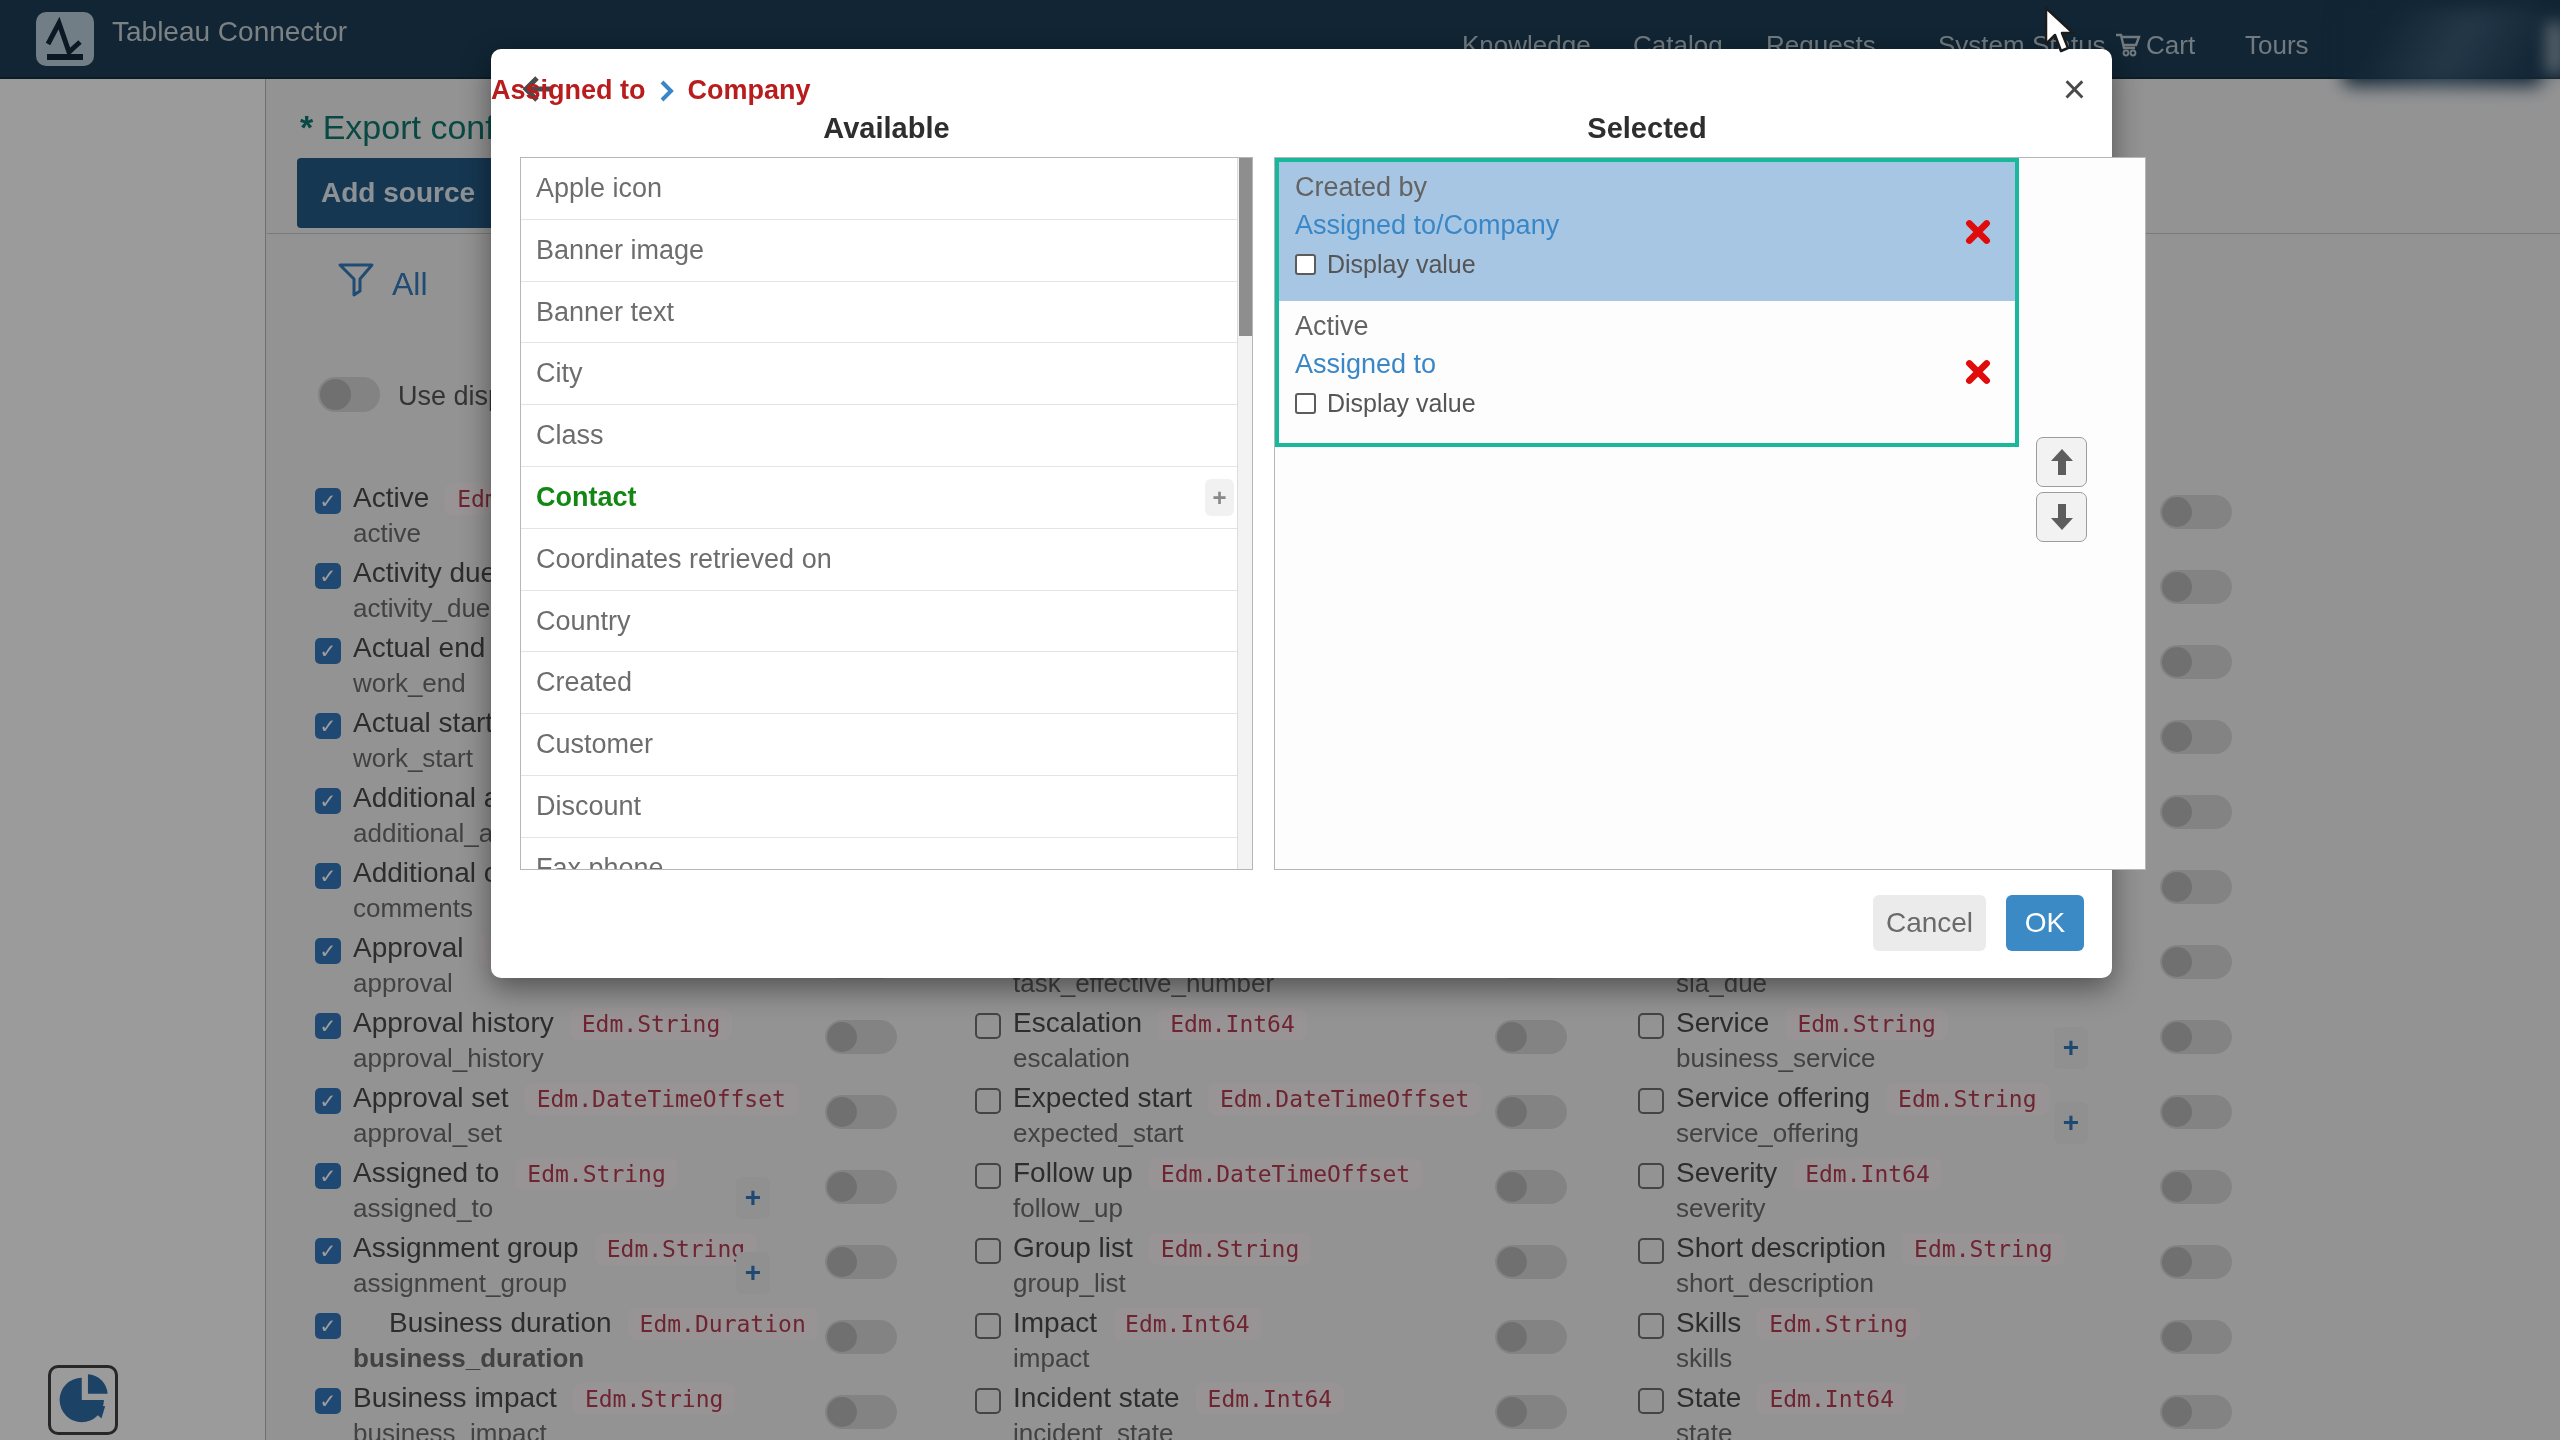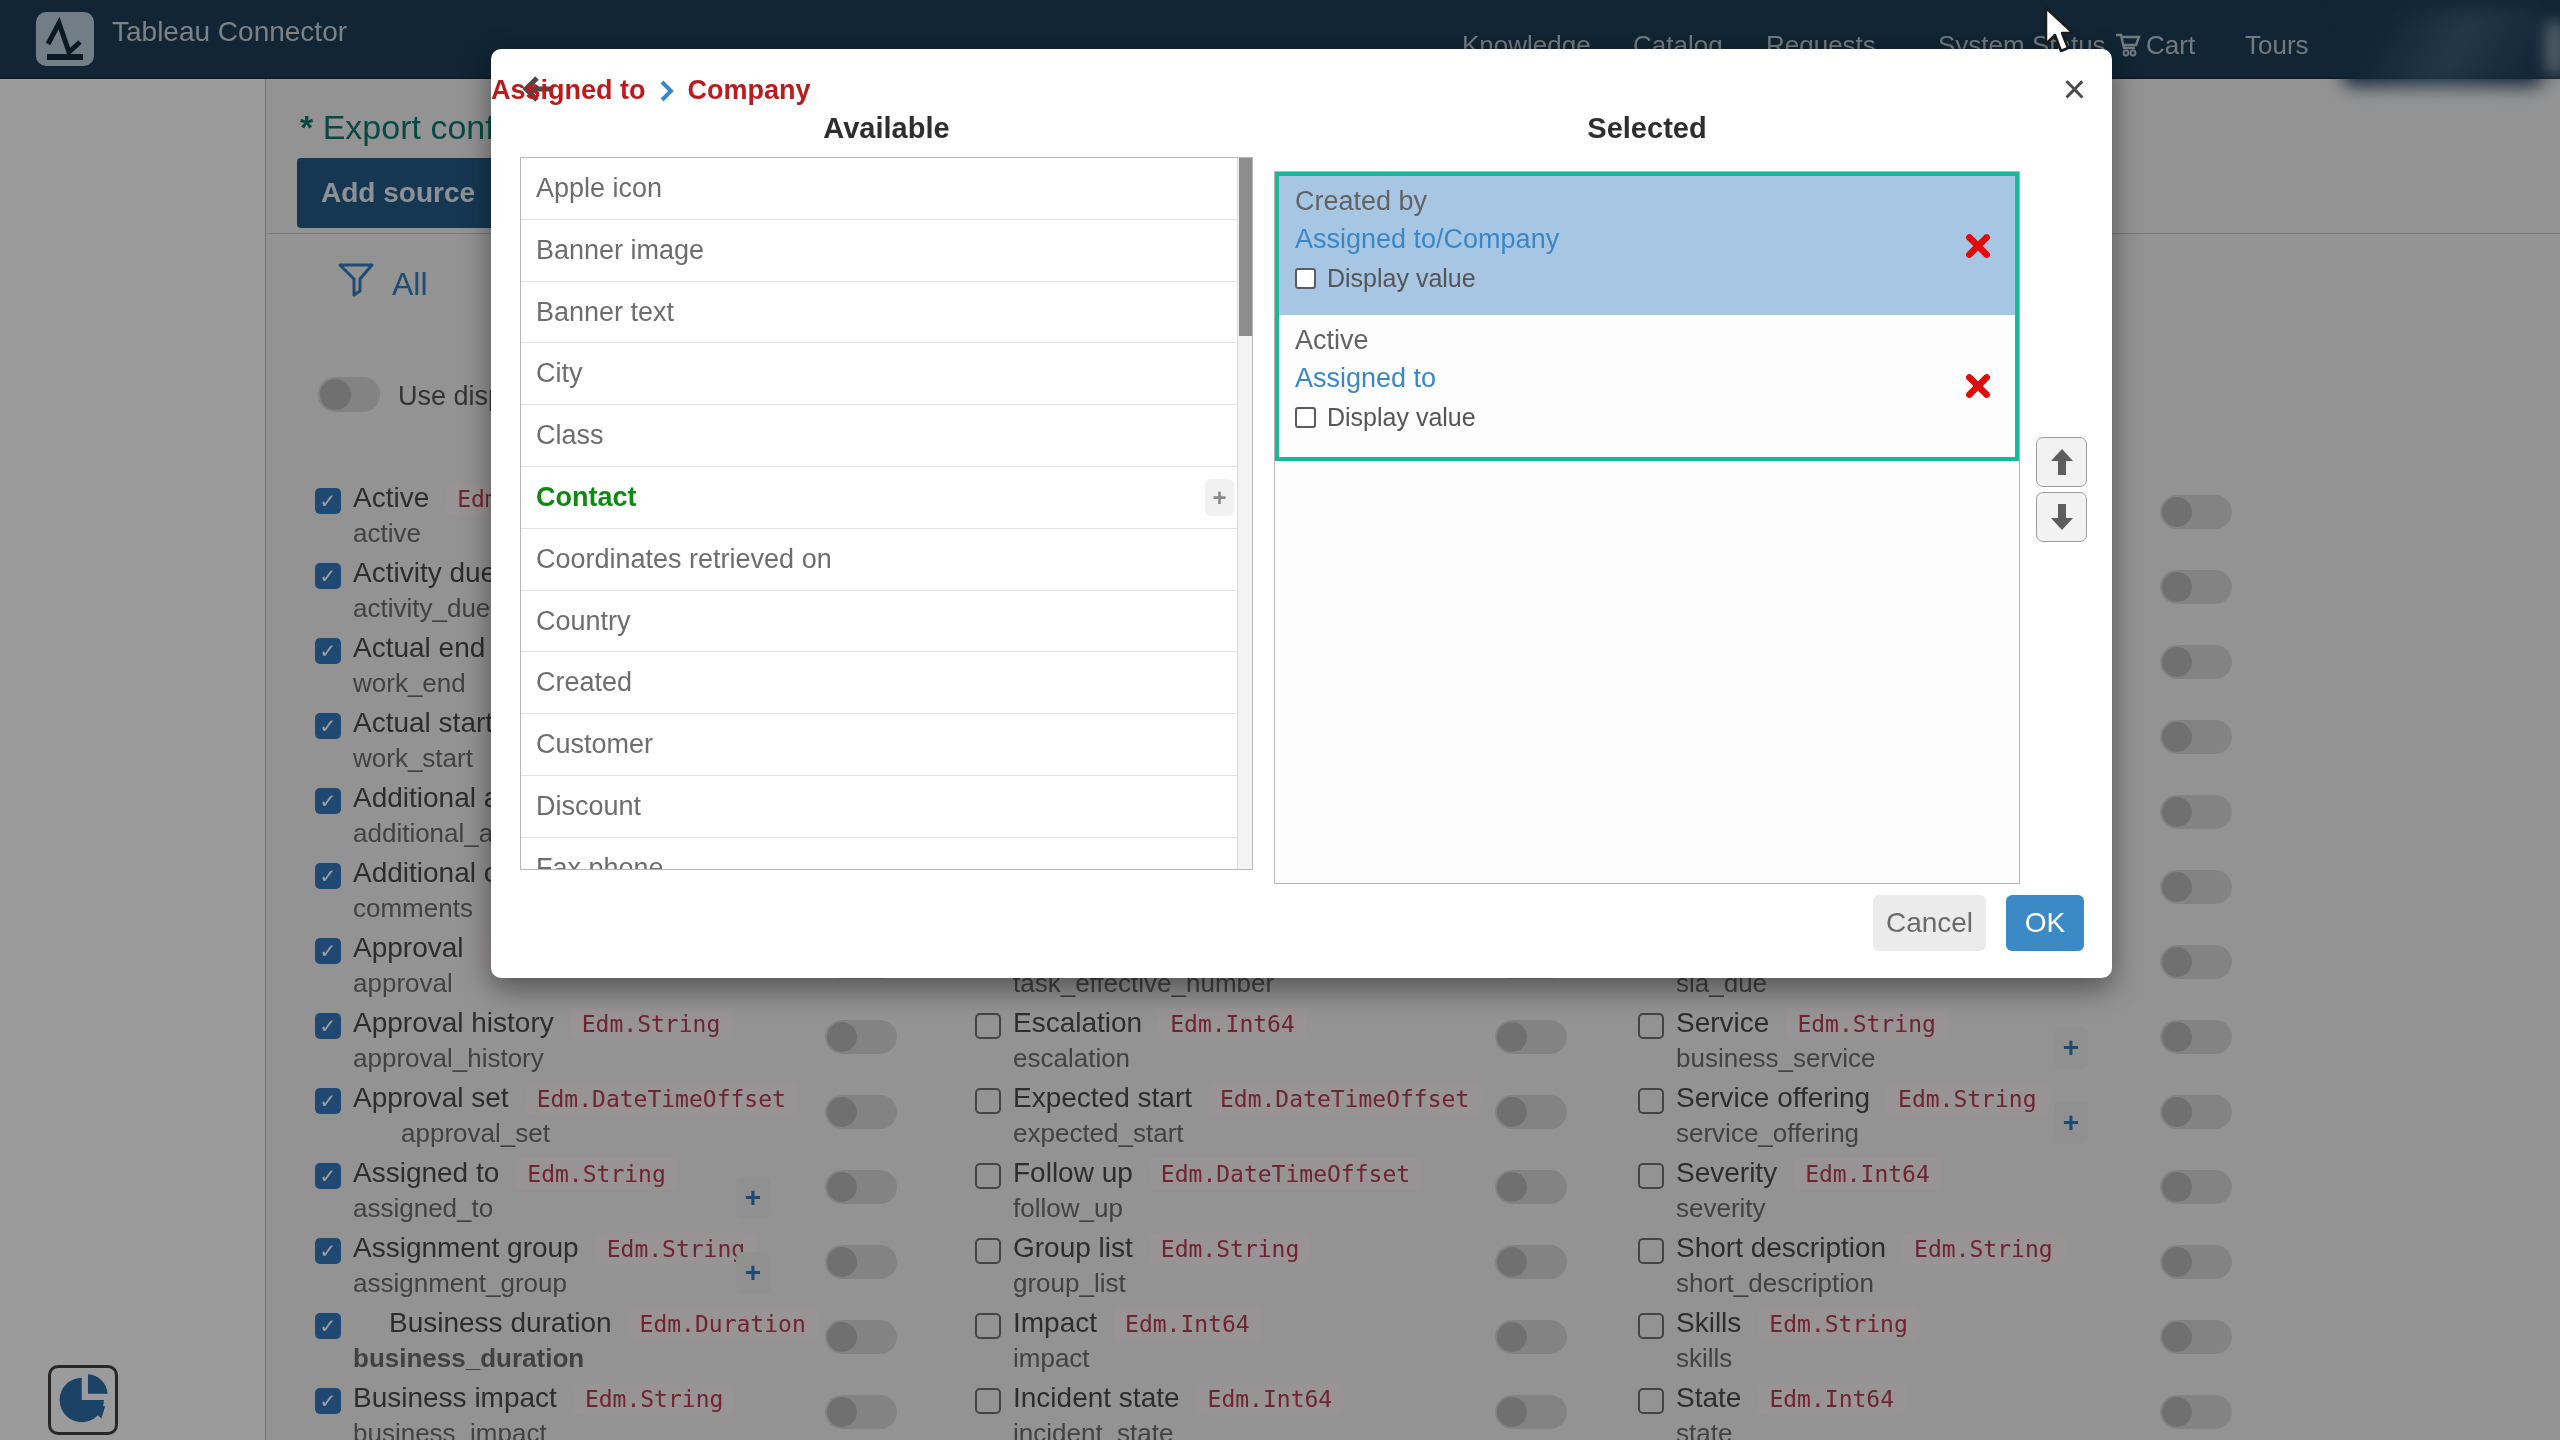--- a/index.html
+++ b/index.html
@@ -49,21 +49,21 @@
   .modal-title{left:0;top:26px;width:1621px;text-align:left;font-size:27px;font-weight:700;color:#b91c1c;}
   .col-hdr{top:63px;font-size:29px;font-weight:700;color:#2e2e2e;text-align:center;}
   .avail-list{left:29px;top:108px;width:733px;height:713px;border:1px solid #b6b6b6;box-sizing:border-box;overflow:hidden;background:#fff;}
   .av-item{position:absolute;left:0;width:100%;box-sizing:border-box;border-bottom:1px solid #e4e4e4;
            font-size:27px;color:#6d6d6d;padding-left:15px;}
   .av-item.hl{color:#138713;font-weight:600;}
   .av-plus{position:absolute;right:18px;width:29px;height:37px;border-radius:6px;background:#f1f1f1;
            color:#888;font-size:24px;text-align:center;line-height:37px;}
   .av-track{position:absolute;right:0;top:0;width:15px;height:100%;background:#f3f3f3;border-left:1px solid #ddd;box-sizing:border-box;}
   .av-thumb{position:absolute;left:1px;top:0;width:13px;height:178px;background:#8e8e8e;}
-  .sel-wrap{left:783px;top:108px;width:746px;height:713px;border:1px solid #b6b6b6;box-sizing:border-box;background:#fdfdfd;margin-top:14px;}
+  .sel-wrap{left:783px;top:108px;width:872px;height:713px;border:1px solid #b6b6b6;box-sizing:border-box;background:#fdfdfd;}
   .sel-box{position:absolute;left:0;top:0;width:744px;border:4px solid #18b89c;box-sizing:border-box;}
   .sel-item{position:relative;width:100%;box-sizing:border-box;padding:10px 0 0 16px;}
   .sel-item.hl{background:#a7c6e3;}
   .sel-head{font-size:27px;color:#636363;}
   .sel-link{font-size:27px;color:#3a87c8;margin-top:7px;}
   .sel-checkrow{margin-top:9px;display:flex;align-items:center;}
   .sel-cb{width:21px;height:21px;border:2px solid #5c5c5c;border-radius:3px;background:#fff;box-sizing:border-box;}
   .sel-cb-lbl{font-size:25px;color:#555;margin-left:11px;}
   .remove-btn{position:absolute;right:24px;top:50%;margin-top:-13px;width:26px;height:26px;}
   .move-btn{left:1545px;width:51px;height:50px;background:#f2f2f2;border:1px solid #9c9c9c;border-radius:7px;box-sizing:border-box;
@@ -176,21 +176,21 @@
       <span class="knob"></span>
     </div>
     <div class="abs cb checked" style="left: 315px; top: 1013px;">✓</div>
     <div class="abs mainlbl nowrap" style="left: 353px; top: 1007px;"><span>Approval history</span><span class="badge">Edm.String</span></div>
     <div class="abs sublbl nowrap" style="left: 353px; top: 1043px;">approval_history</div>
     <div class="abs toggle" style="left: 825px; top: 1020px;">
       <span class="knob"></span>
     </div>
     <div class="abs cb checked" style="left: 315px; top: 1088px;">✓</div>
     <div class="abs mainlbl nowrap" style="left: 353px; top: 1082px;"><span>Approval set</span><span class="badge">Edm.DateTimeOffset</span></div>
-    <div class="abs sublbl nowrap" style="left: 353px; top: 1118px; margin-left: 48px;">approval_set</div>
+    <div class="abs sublbl nowrap" style="left: 353px; top: 1118px;">approval_set</div>
     <div class="abs toggle" style="left: 825px; top: 1095px;">
       <span class="knob"></span>
     </div>
     <div class="abs cb checked" style="left: 315px; top: 1163px;">✓</div>
     <div class="abs mainlbl nowrap" style="left: 353px; top: 1157px;"><span>Assigned to</span><span class="badge">Edm.String</span></div>
     <div class="abs sublbl nowrap" style="left: 353px; top: 1193px;">assigned_to</div>
     <div class="abs plusbtn" style="left: 736px; top: 1177px;">+</div>
     <div class="abs toggle" style="left: 825px; top: 1170px;">
       <span class="knob"></span>
     </div>

